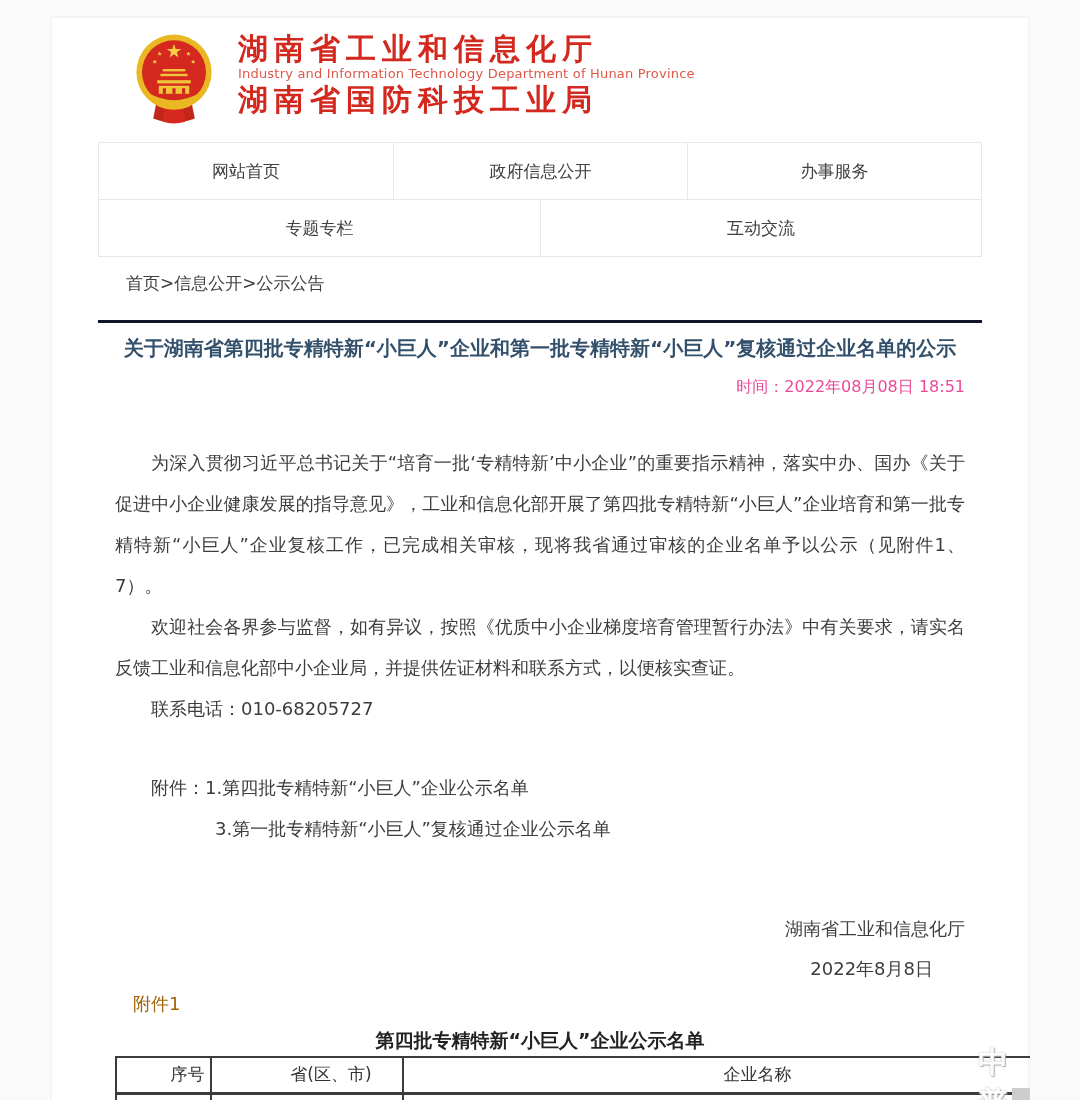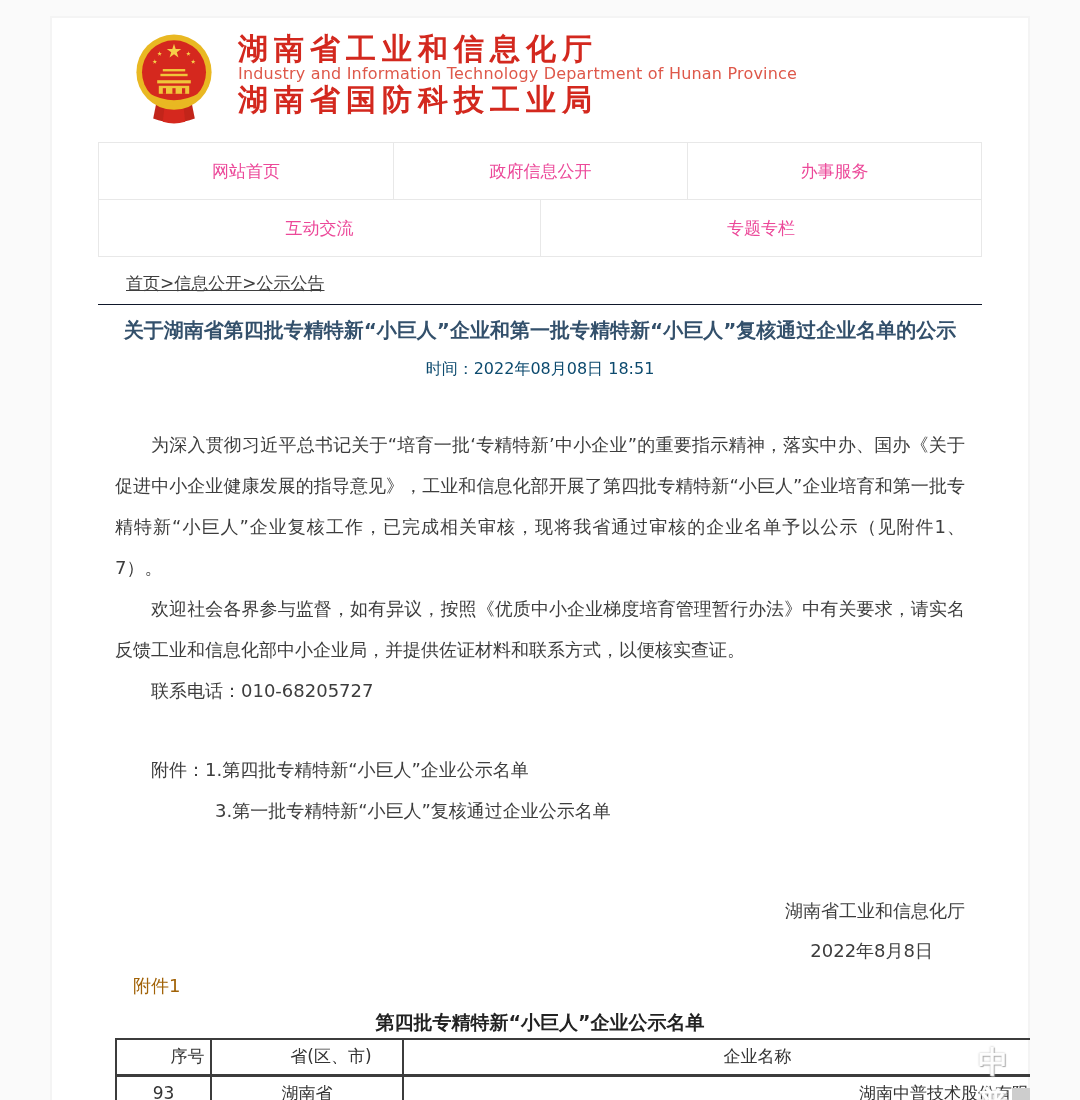--- a/index.html
+++ b/index.html
@@ -8,35 +8,35 @@
     position:relative; width:980px; height:1100px; margin:16px auto;
     background:#ffffff; overflow:hidden;
     font-family:"DejaVu Sans","Liberation Sans",sans-serif;
     box-shadow: inset 0 0 0 2px #f4f4f4;
   }
   
   .site-header { display:flex; align-items:flex-start; padding:14px 0 0 84px; height:122px; }
   .emblem { width:80px; height:98px; flex:0 0 auto; margin-top:2px; }
   .org-titles { margin-left:24px; }
   .org-cn { font-size:30px; font-weight:bold; color:#d3281e; letter-spacing:6px; line-height:37px; white-space:nowrap; }
-  .org-en { font-size:16px; color:#de584a; line-height:14px; letter-spacing:0.2px; white-space:nowrap; }
+  .org-en { font-size:13px; color:#de584a; line-height:14px; letter-spacing:0.2px; white-space:nowrap; }
   
   .nav { margin:4px 48px 0; border:1px solid #e8e8e8; background:#fff; }
   .nav-row { display:grid; }
   .nav-row.cols3 { grid-template-columns:repeat(3,1fr); }
   .nav-row.cols2 { grid-template-columns:repeat(2,1fr); }
   .nav-row + .nav-row { border-top:1px solid #e8e8e8; }
-  .nav-cell { height:56px; line-height:56px; text-align:center; font-size:17px; color:#ec4899; cursor:pointer; }
+  .nav-cell { height:56px; line-height:56px; text-align:center; font-size:17px; color:#404040; cursor:pointer; }
   .nav-cell + .nav-cell { border-left:1px solid #e8e8e8; }
   
-  .breadcrumb-bar { margin:0 48px; padding:15px 0 9px 28px; font-size:17px; color:#3f3f3f; border-bottom:1px solid #0f172a;text-decoration:underline; }
+  .breadcrumb-bar { margin:0 48px; padding:15px 0 25px 28px; font-size:17px; color:#3f3f3f; border-bottom:3px solid #0f172a; }
   
   .article { margin:0 65px; }
   .article-title { margin-top:12px; text-align:center; font-size:20px; font-weight:bold; color:#33506b; line-height:26px; }
-  .article-time { margin-top:16px; text-align:center; font-size:16px; color:#0c4a6e; }
+  .article-time { margin-top:16px; text-align:right; font-size:16px; color:#ec4899; }
   .body-text { font-size:18px; color:#3d3d3d; line-height:41px; text-align:justify; }
   .para { text-indent:2em; }
   .p1 { margin-top:44px; }
   .info-line { text-indent:2em; }
   .attach-block { margin-top:38px; }
   .attach-line1 { text-indent:2em; }
   .attach-line2 { padding-left:100px; }
   .signature { margin-top:60px; text-align:right; font-size:18px; color:#3d3d3d; line-height:40px; }
   .signature .sig-date { padding-right:32px; }
   .annex-label { margin-top:2px; font-size:18px; color:#a16207; line-height:26px; padding-left:18px; }
@@ -96,22 +96,22 @@
     </div>
   </div>
 
   <div class="nav">
     <div class="nav-row cols3">
       <div class="nav-cell">网站首页</div>
       <div class="nav-cell">政府信息公开</div>
       <div class="nav-cell">办事服务</div>
     </div>
     <div class="nav-row cols2">
+      <div class="nav-cell">专题专栏</div>
       <div class="nav-cell">互动交流</div>
-      <div class="nav-cell">专题专栏</div>
     </div>
   </div>
 
   <div class="breadcrumb-bar">首页&gt;信息公开&gt;公示公告</div>
 
   <div class="article">
     <div class="article-title">关于湖南省第四批专精特新“小巨人”企业和第一批专精特新“小巨人”复核通过企业名单的公示</div>
     <div class="article-time">时间：2022年08月08日 18:51</div>
 
     <div class="body-text">

